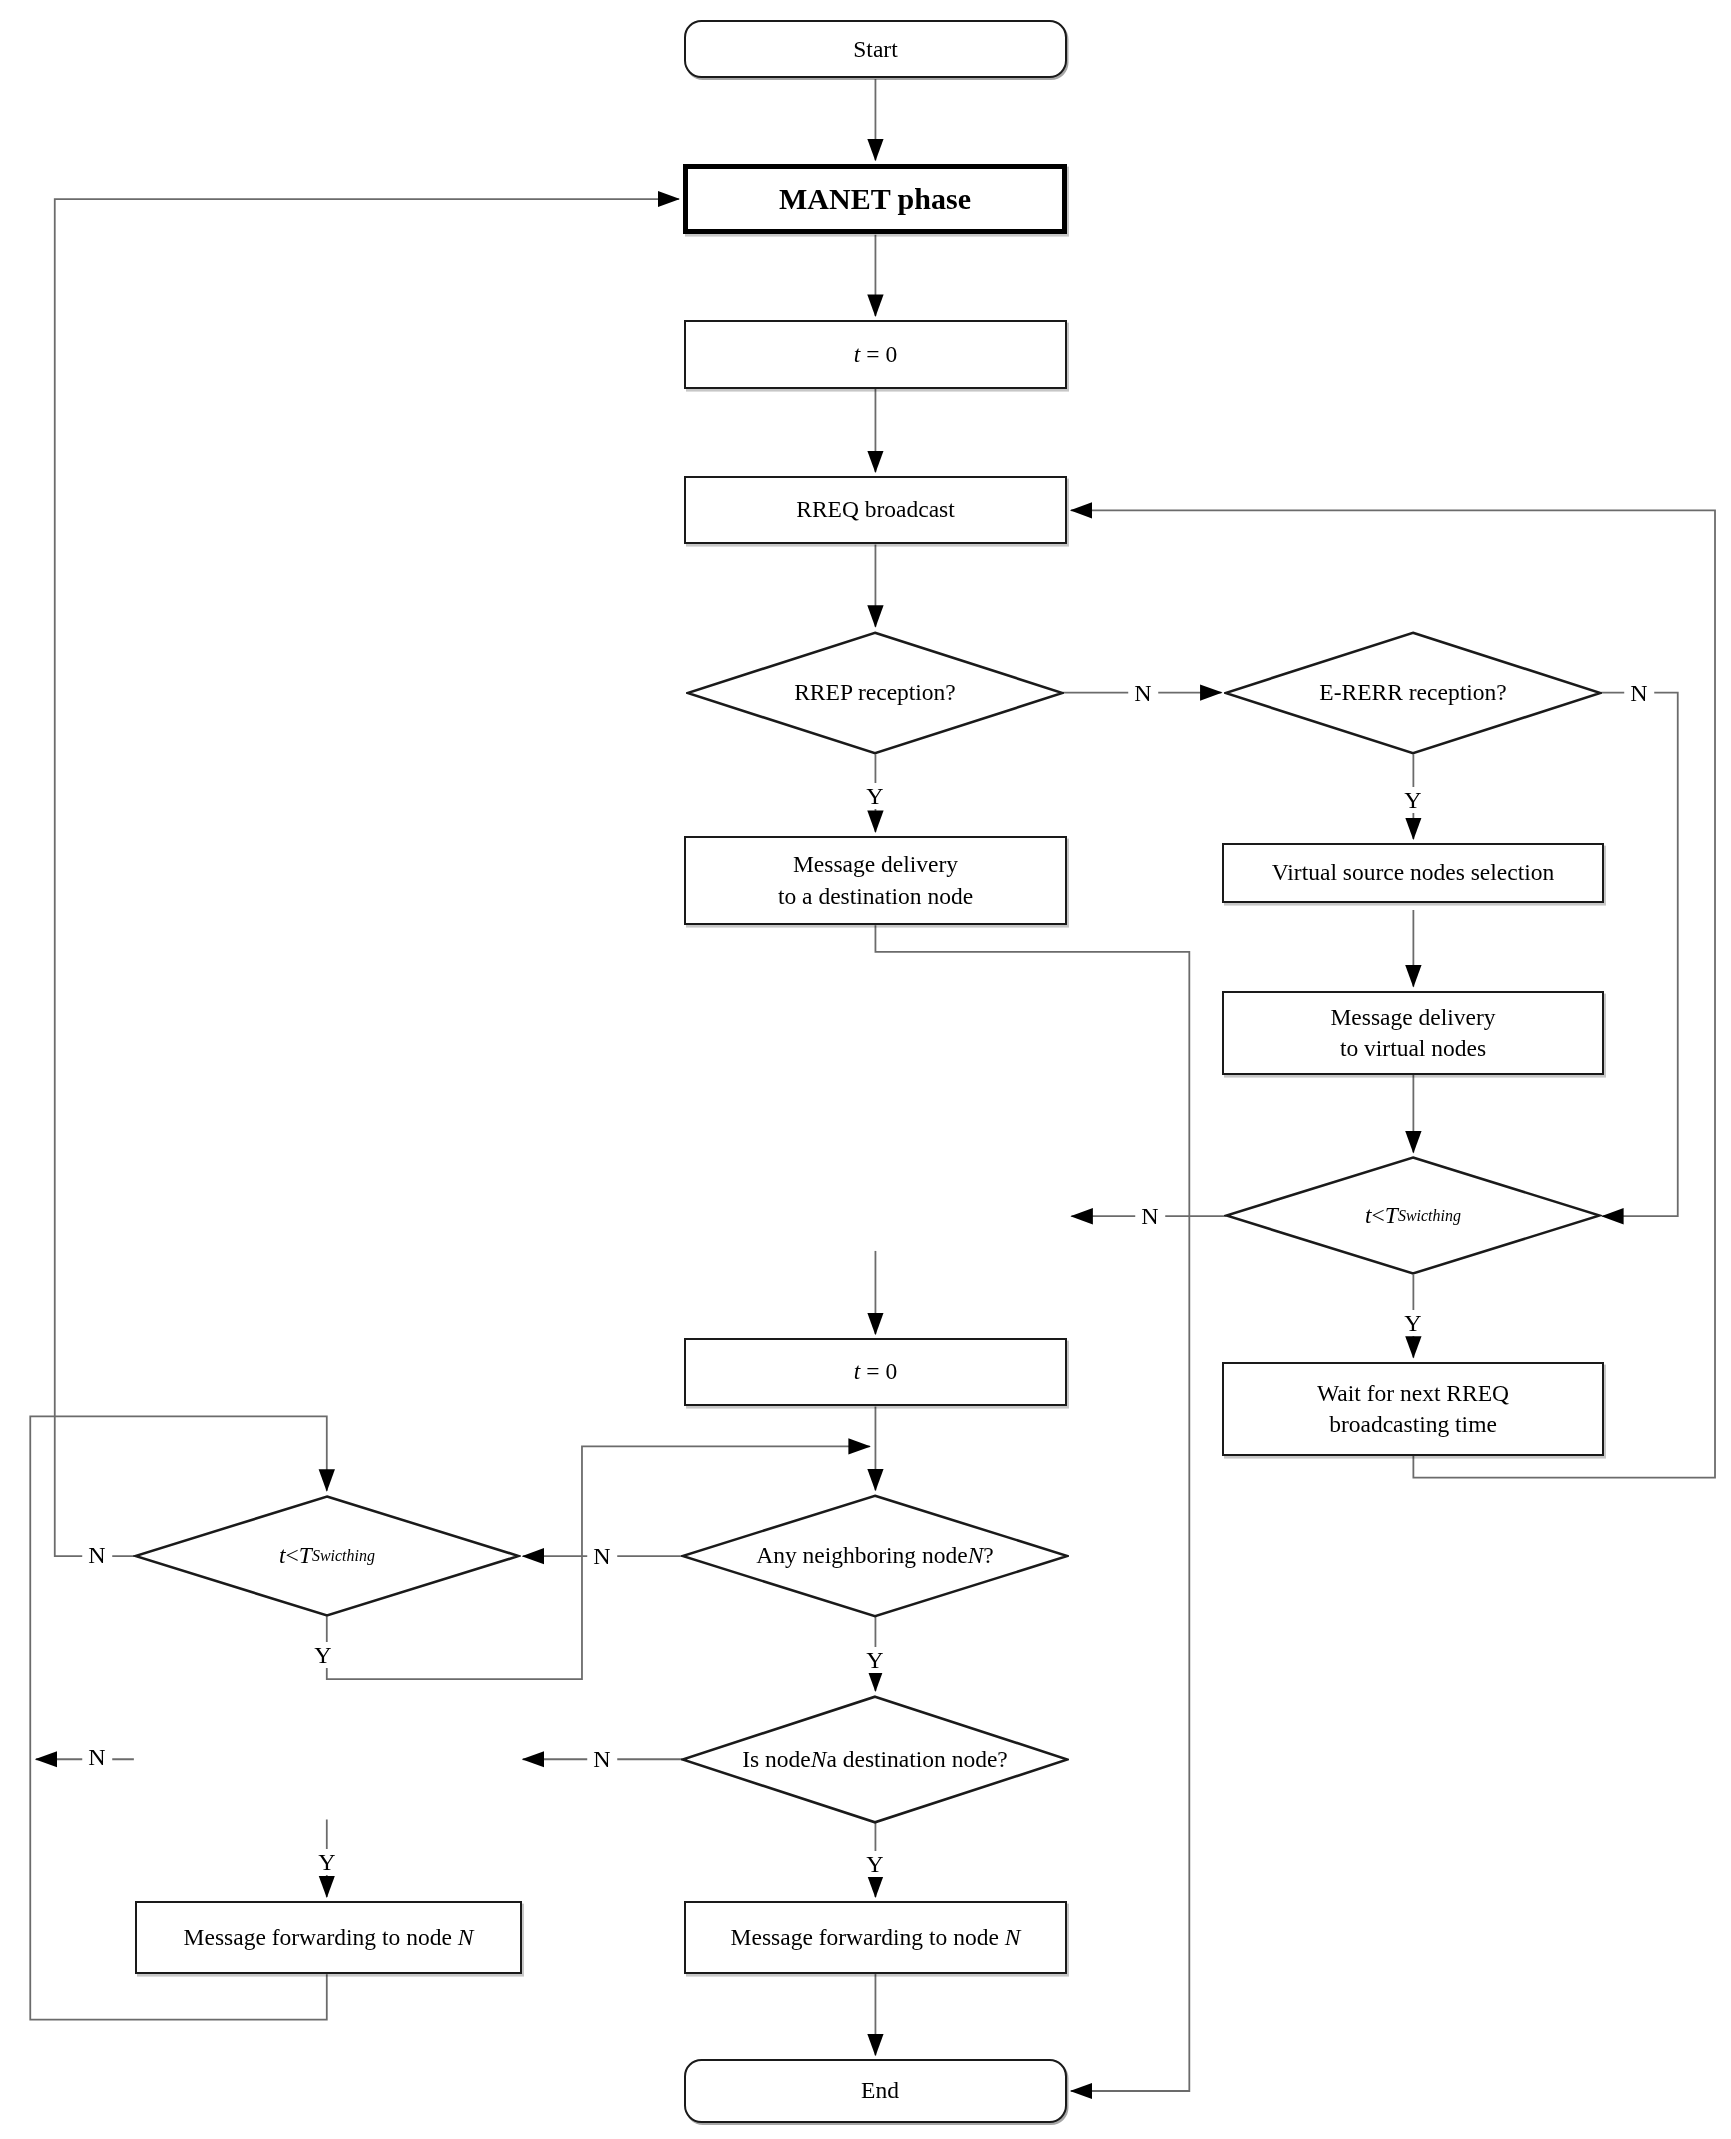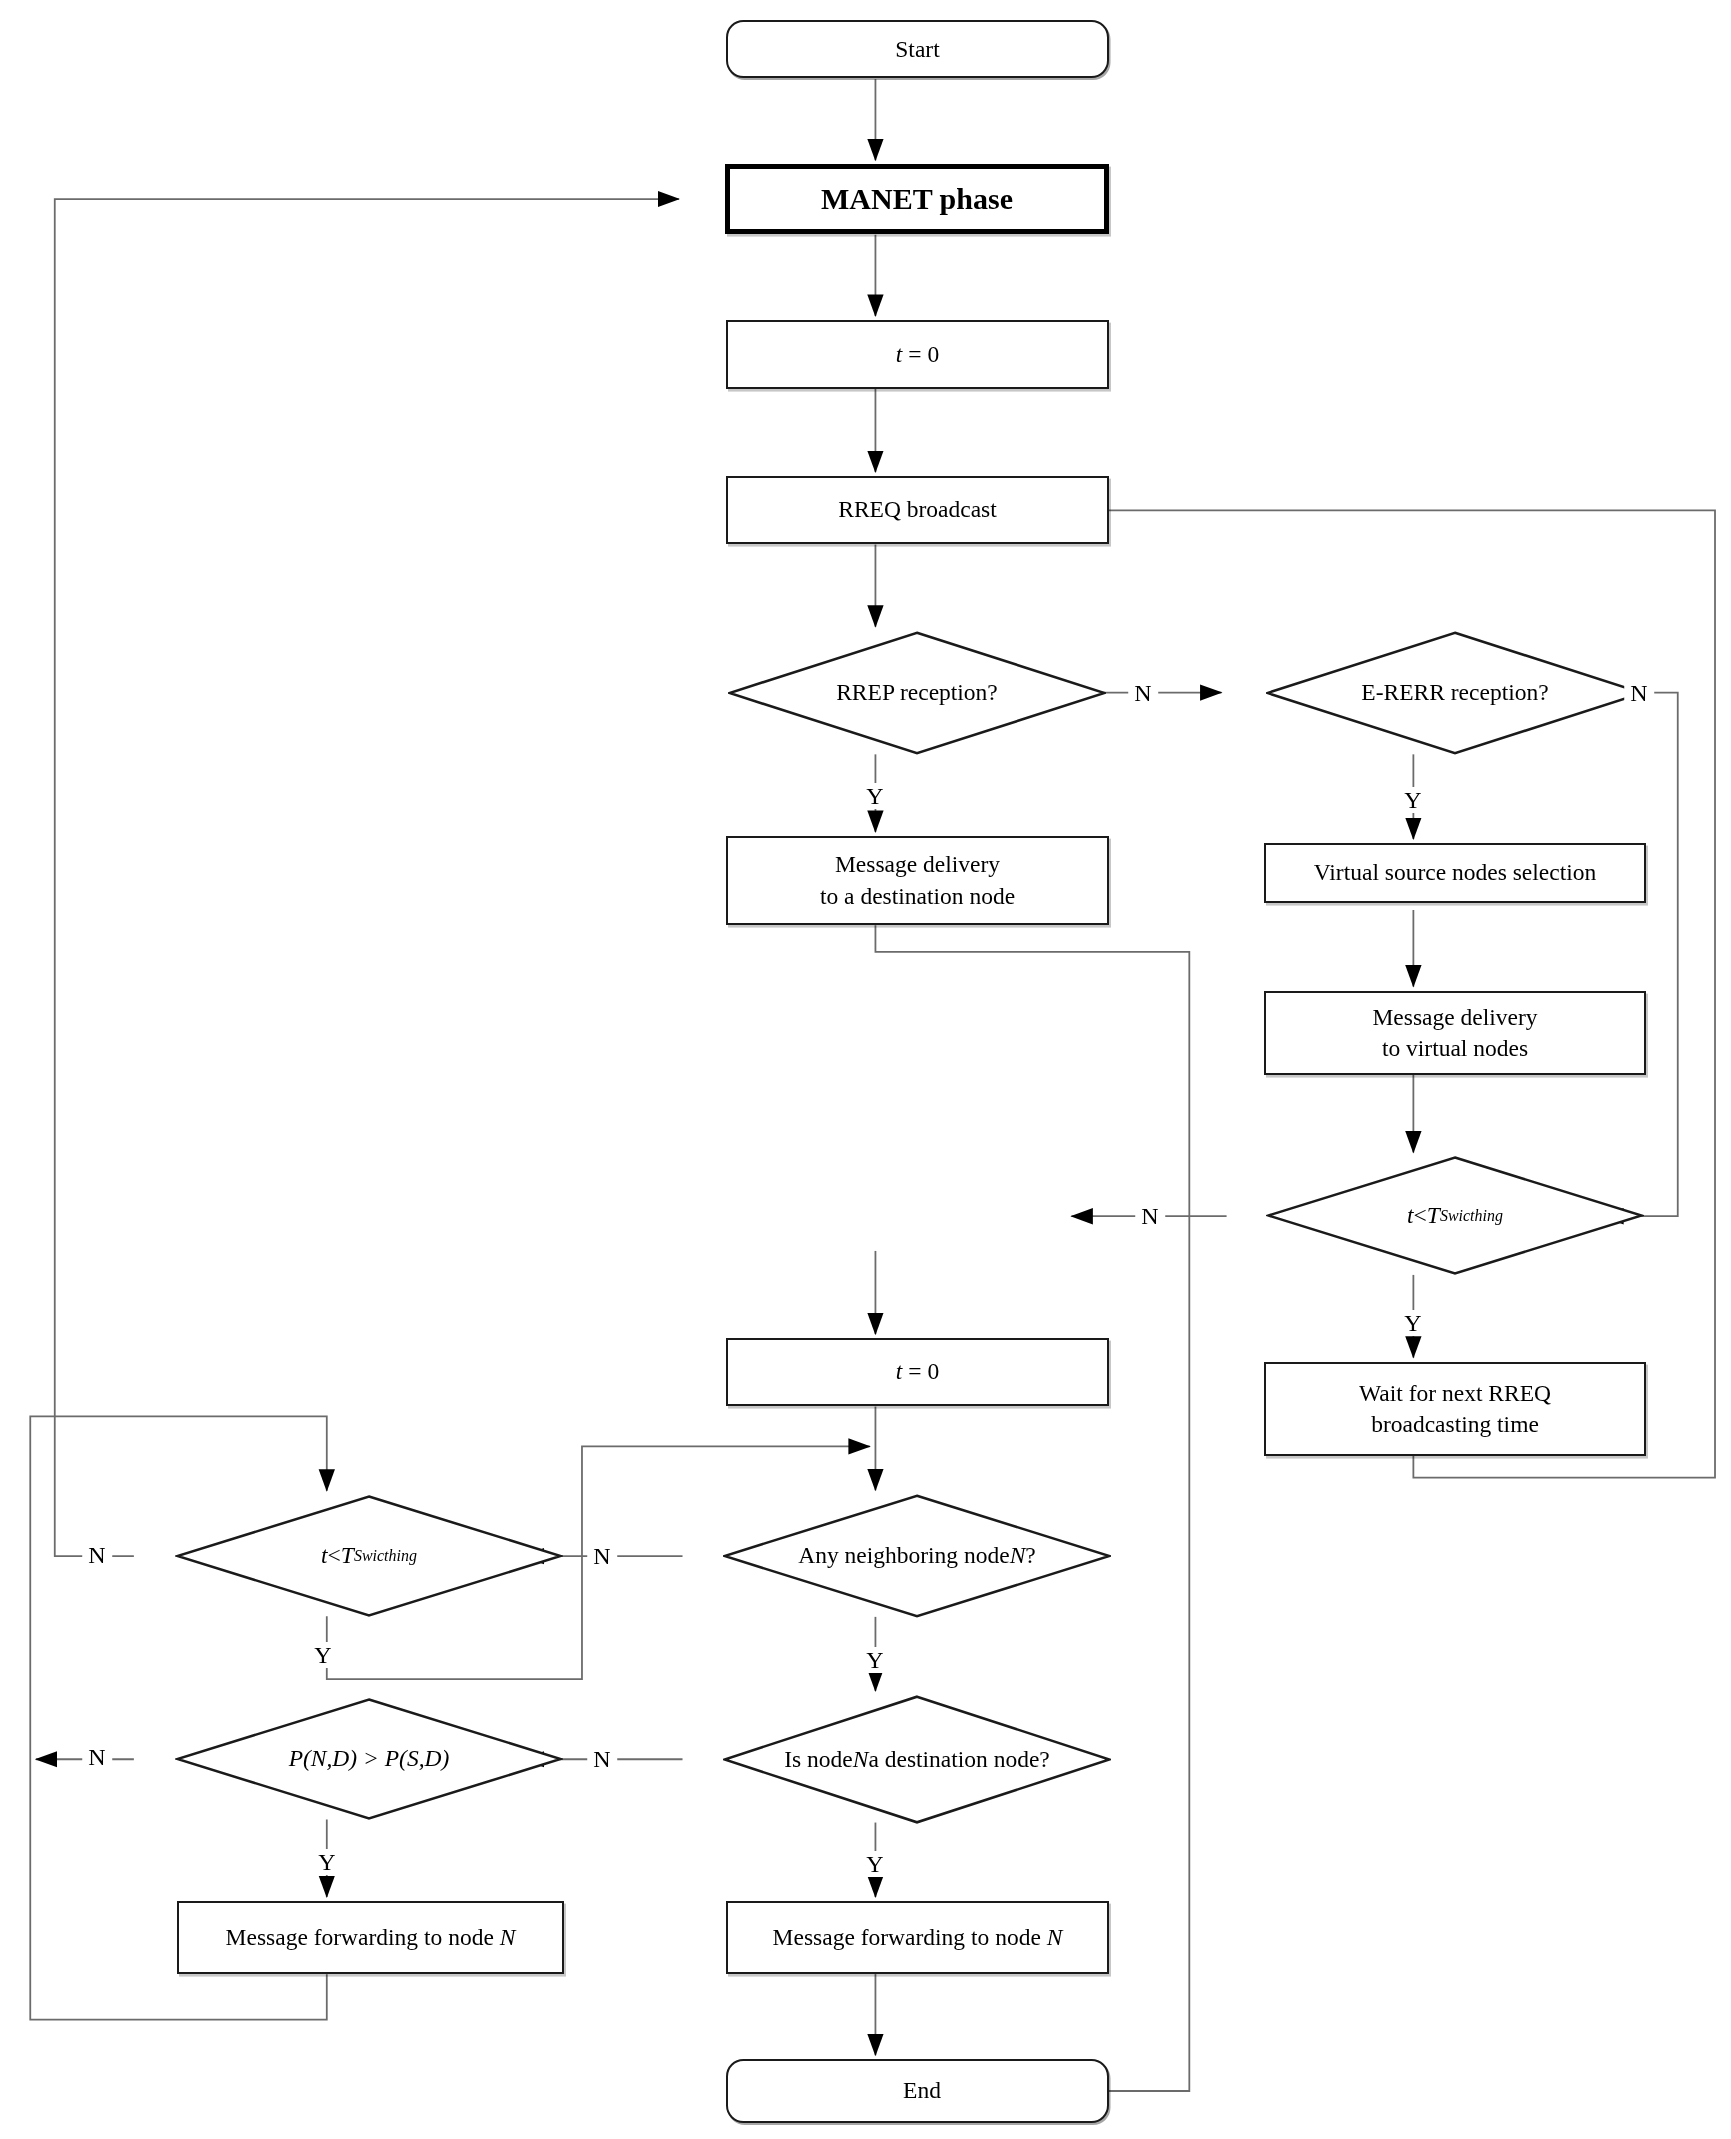--- a/index.html
+++ b/index.html
@@ -3,21 +3,21 @@
 <meta charset="utf-8">
 <style>
   html,body{margin:0;padding:0;background:#ffffff;}
   .canvas{
     position:relative;width:1732px;height:2140px;background:#ffffff;overflow:hidden;
     font-family:"Liberation Serif","DejaVu Serif",serif;font-size:23.5px;color:#000;
   }
   .canvas *{box-sizing:border-box;}
   .edge-layer{position:absolute;left:0;top:0;z-index:1;}
   .edge{fill:none;stroke:#6b6b6b;stroke-width:3.5;}
-  .node{z-index:2;margin-left:42px;}
+  .node{z-index:2;}
   .box{
     position:absolute;background:#fff;border:2px solid #1a1a1a;
     display:flex;align-items:center;justify-content:center;text-align:center;
     line-height:1.32;box-shadow:2px 2.6px 0 rgba(0,0,0,0.22);
   }
   .bold-box{border-width:5.6px;border-color:#000;font-weight:bold;font-size:30px;}
   .term{border-radius:17.4px;border-width:2.6px;box-shadow:1.5px 2px 0 rgba(0,0,0,0.35);}
   .diamond{position:absolute;background:transparent;}
   .diamond svg{position:absolute;left:0;top:0;display:block;}
   .dlabel{
@@ -161,28 +161,20 @@
       <polygon points="380,3 757,126 380,249 3,126" fill="#ffffff" stroke="#1a1a1a" stroke-width="5"></polygon>
     </svg>
     <div class="dlabel">
         <span>Is node </span>
         <span class="it">N</span>
         <br>
         <span>a destination node?</span>
       </div>
   </div>
 
-  <div class="diamond node" style="left:133px;top:1698px;width:388px;height:122px;">
-    <svg width="388" height="122" viewBox="0 0 760 240">
-      <polygon points="380,3 757,120 380,237 3,120" fill="#ffffff" stroke="#1a1a1a" stroke-width="5"></polygon>
-    </svg>
-    <div class="dlabel">
-        <span class="it">P(N,D) &gt; P(S,D)</span>
-      </div>
-  </div>
 
   <div class="box node" style="left:135px;top:1901px;width:387px;height:73px;">
     <span><span>Message forwarding to node </span><span class="it">N</span></span>
   </div>
 
   <div class="box node" style="left:684px;top:1901px;width:383px;height:73px;">
     <span><span>Message forwarding to node </span><span class="it">N</span></span>
   </div>
 
   <div class="box term node" style="left:684px;top:2059px;width:383px;height:64px;padding-left:9px;">

